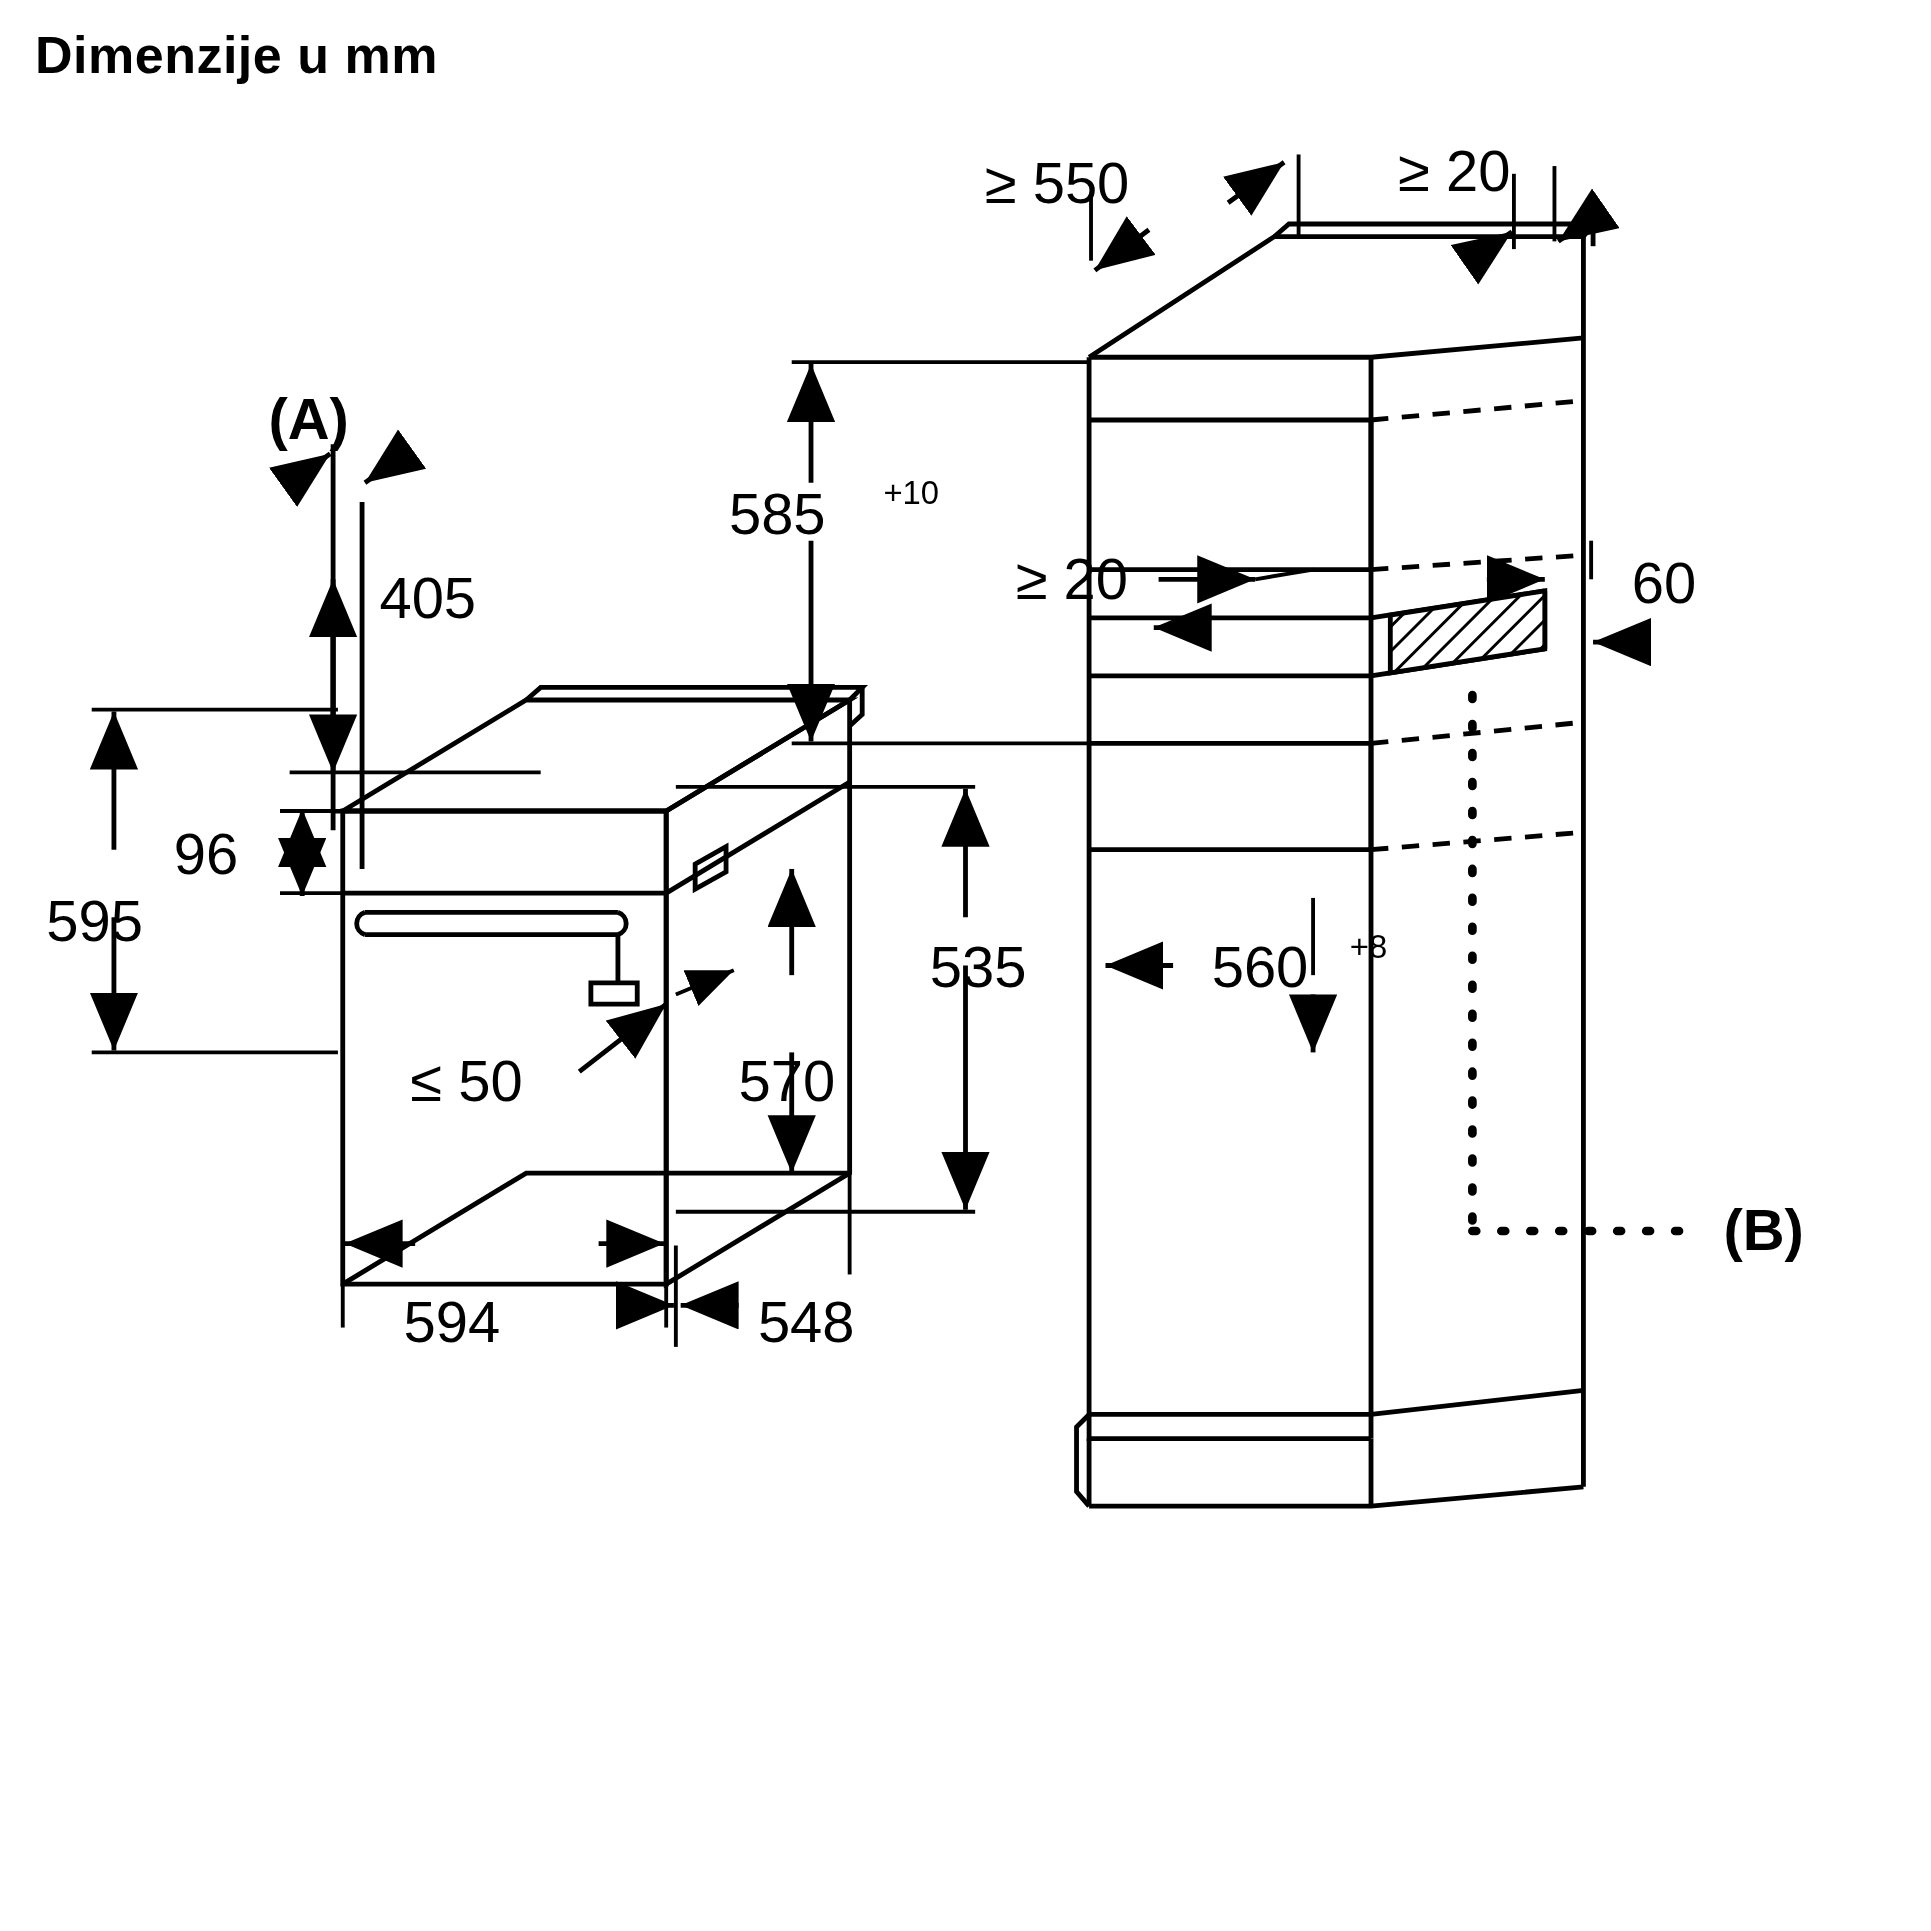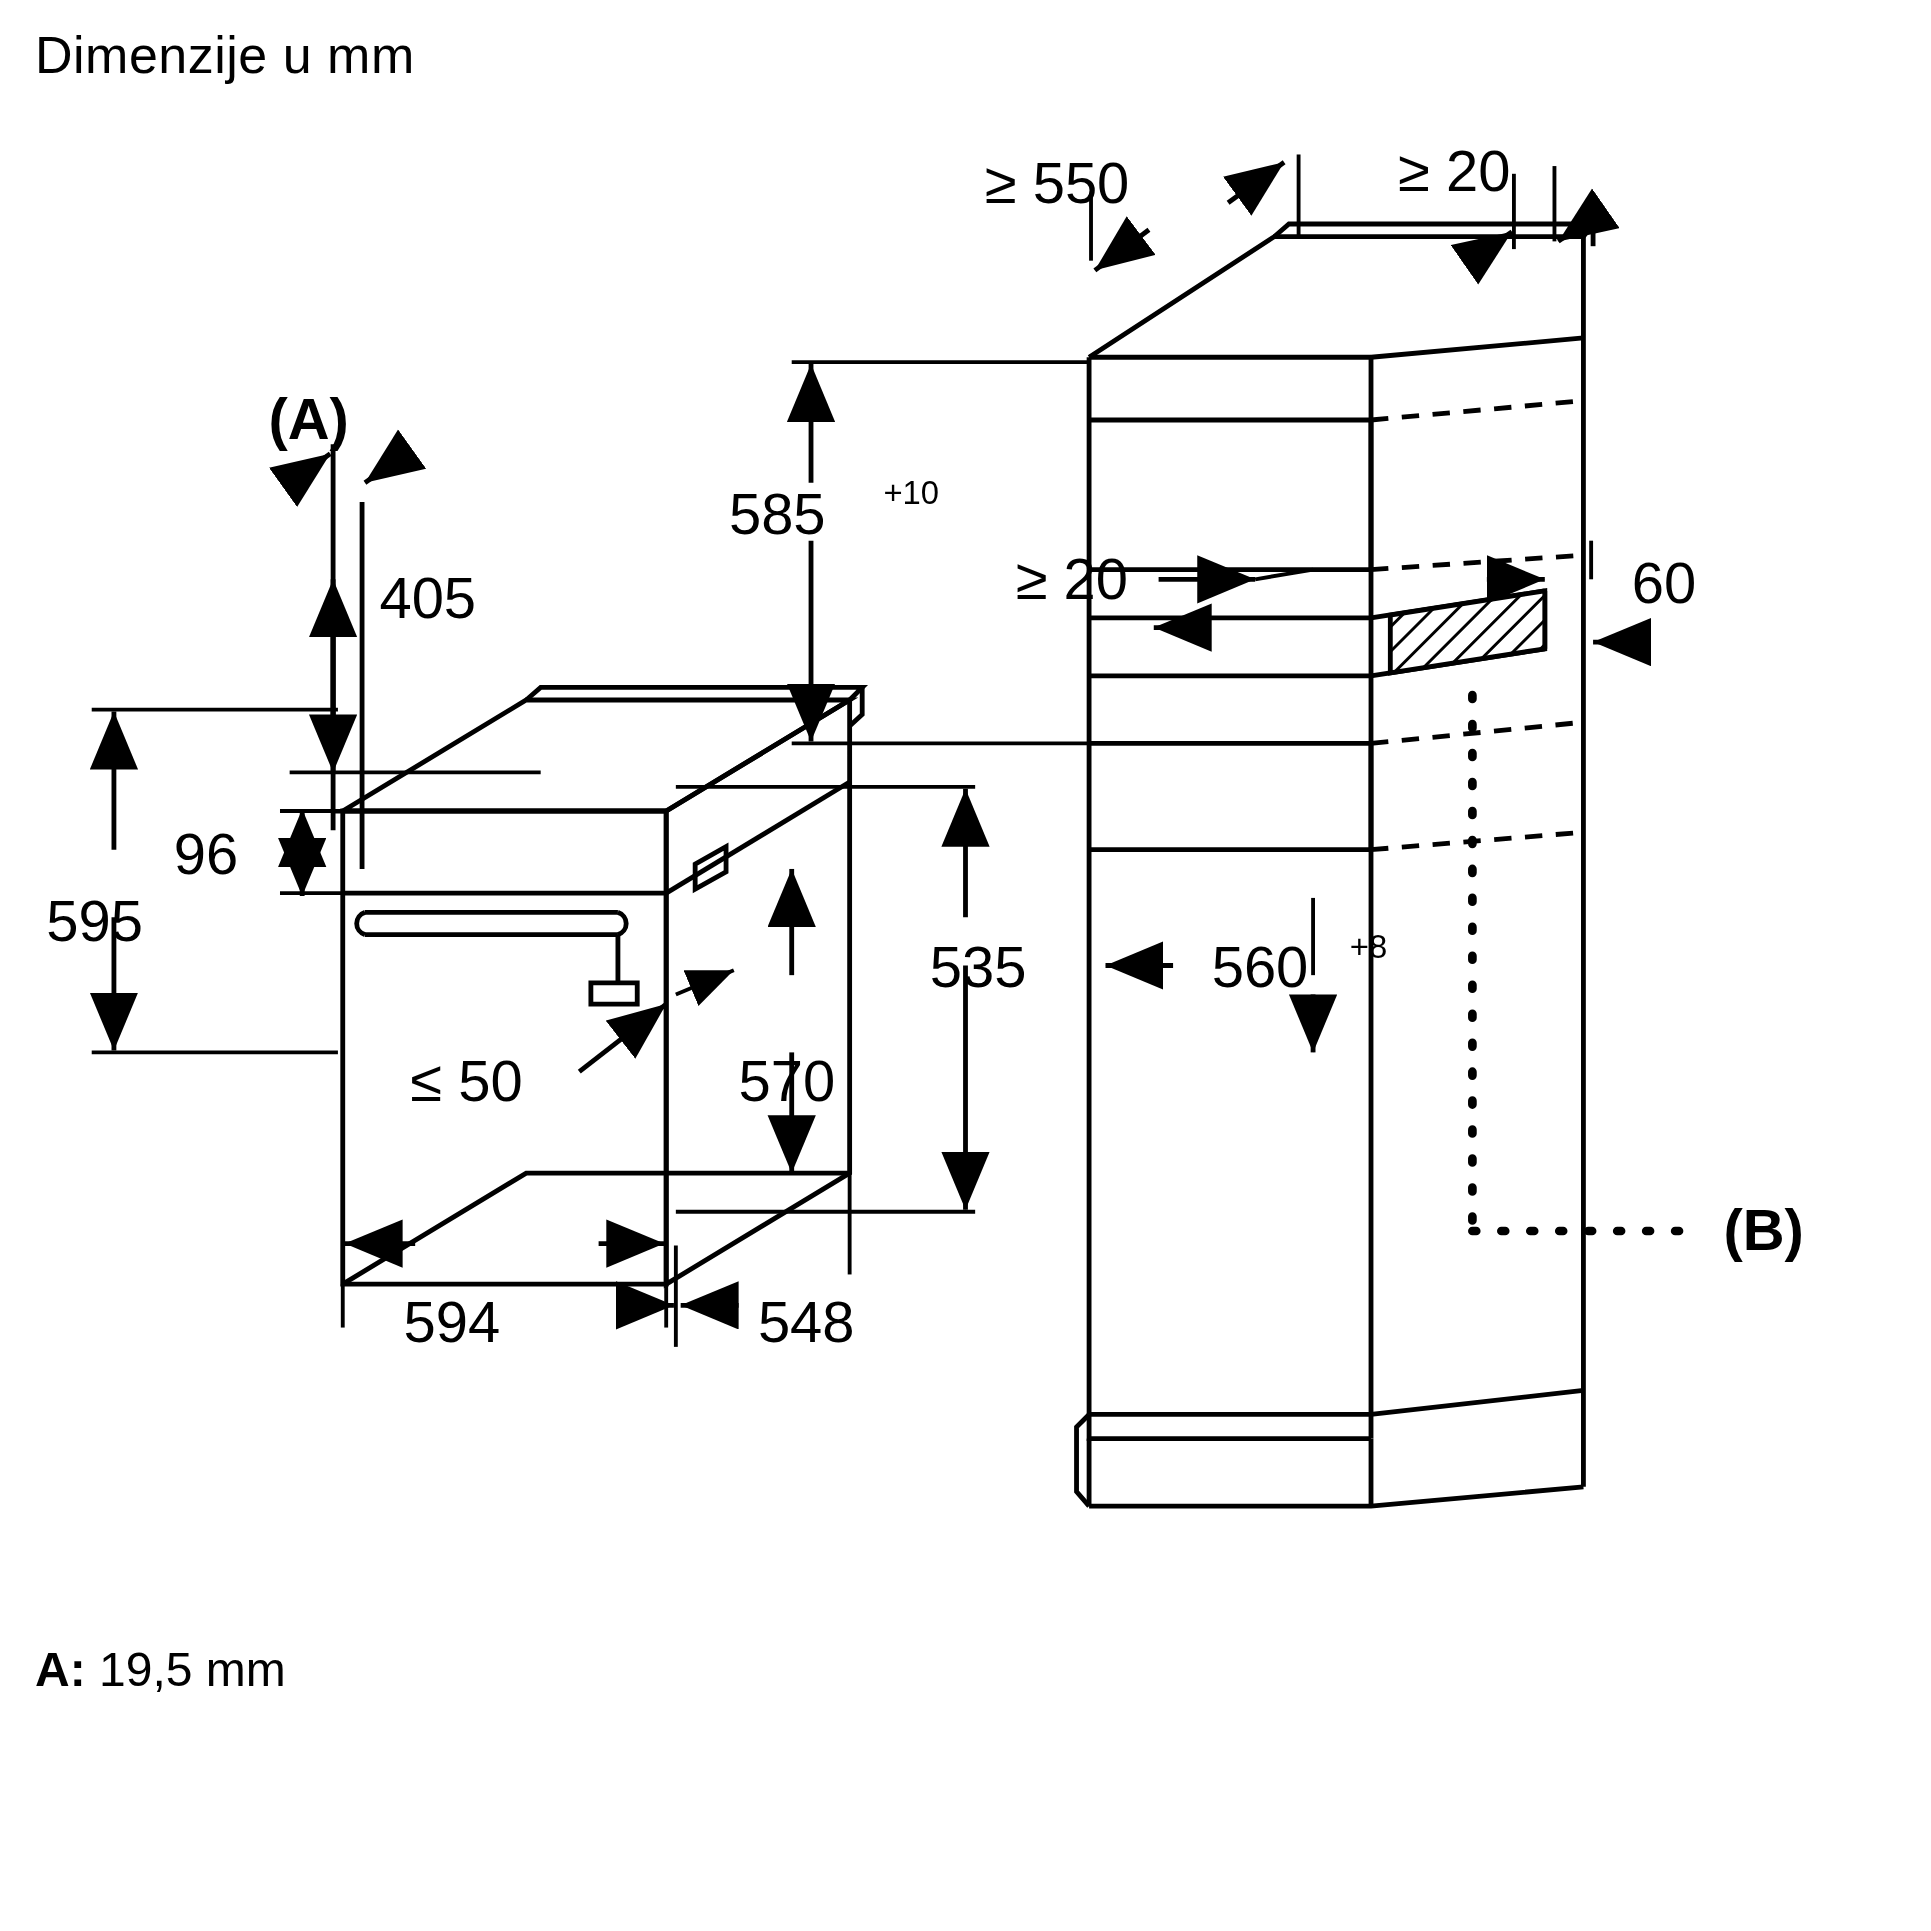--- a/index.html
+++ b/index.html
@@ -19,21 +19,21 @@
     position: absolute;
     left: 0; top: 0;
     width: 1931px;
     height: 1931px;
   }
   .title {
     position: absolute;
     left: 35px;
     top: 25px;
     font-size: 52px;
-    font-weight: 400;
+    font-weight: 700;
     letter-spacing: 0.5px;
     white-space: nowrap;
   }
   .footnotes {
     position: absolute;
     left: 35px;
     top: 1641px;
     width: 1815px;
     font-size: 48px;
     line-height: 1.22;
@@ -278,17 +278,16 @@
     <text class="lbl" x="755" y="553">585</text>
     <text class="lbl-sup" x="915" y="522">+10</text>
     <text class="lbl" x="1052" y="620">≥ 20</text>
     <text class="lbl" x="1690" y="625">60</text>
     <text class="lbl" x="1255" y="1022">560</text>
     <text class="lbl-sup" x="1398" y="992">+8</text>
     <text class="lbl-paren" x="1785" y="1295">(B)</text>
   </svg>
 
   <div class="footnotes">
-    <div class="footnote-line"><span class="fn-key">A:</span><span> 19,5 mm</span></div>
   </div>
 
 </div>
 
 
 </body></html>

